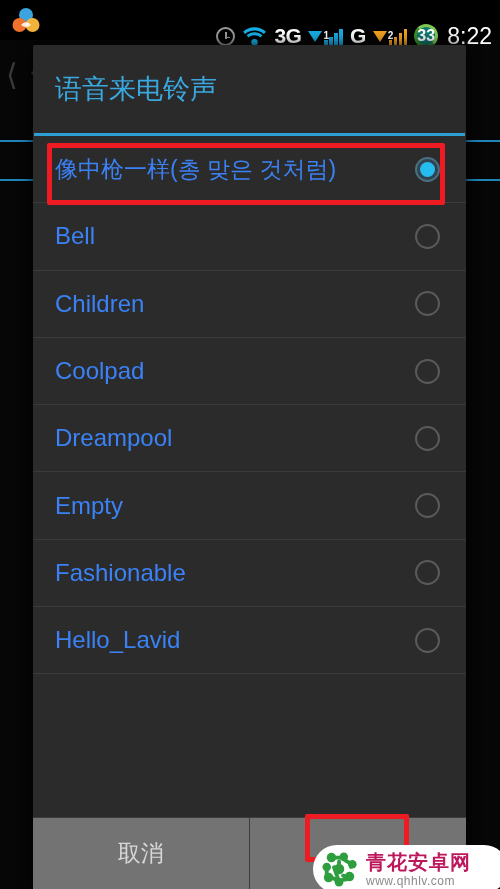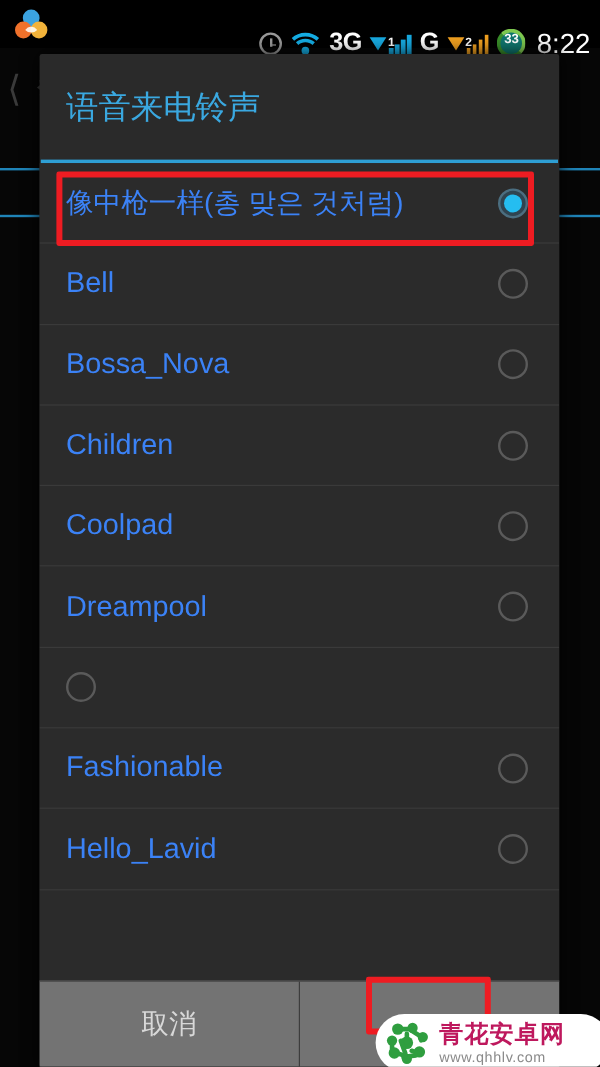--- a/index.html
+++ b/index.html
@@ -28,21 +28,21 @@
   .sb-text{ color:#fff; font-size:21px; font-weight:bold; letter-spacing:-0.5px; font-family:"Liberation Sans", sans-serif; }
   .bars{ display:flex; align-items:flex-end; gap:1.5px; height:17px; }
   .bars i{ display:block; width:3.5px; background:#17a9e0; }
   .bars.amber i{ background:#f0a020; }
   .bars i:nth-child(1){height:5px;} .bars i:nth-child(2){height:8px;}
   .bars i:nth-child(3){height:12px;} .bars i:nth-child(4){height:16px;}
   .tri{ width:0;height:0;border-left:7px solid transparent;border-right:7px solid transparent;border-top:11px solid #17a9e0; position:relative; }
   .tri.amber{ border-top-color:#f0a020; }
   .tri sup{ position:absolute; left:8px; top:-12px; font-size:10px; color:#fff; font-weight:bold; }
   .batt{ width:24px;height:24px;border-radius:50%;border:3px solid #3a8f2a; background:#0f766e;
-         display:flex;justify-content:center; color:#fff; font-size:11px; font-weight:bold;
+         display:flex;justify-content:center; color:#fff; font-size:16px; font-weight:bold;
          border-top-color:#7ec850; border-right-color:#7ec850; }
   .clock-text{ color:#fff; font-size:23px; margin-left:2px; }
 
   
   .bg-screen{ position:absolute; left:0; top:40px; width:500px; height:849px; background:#060606; }
   .bg-actionbar{ position:absolute; left:0; top:0; width:500px; height:68px; }
   .bg-back{ position:absolute; left:6px; top:20px; color:#3a3a3a; font-size:30px; line-height:1; }
   .bg-gear{ position:absolute; left:26px; top:14px; width:34px; height:34px; }
   .bg-rule{ position:absolute; left:0; width:500px; height:2px; background:#1f84b8; }
   .bg-rule.r1{ top:100px; }
@@ -180,36 +180,33 @@
     <div class="dlg-list" id="ringtone-list">
         <div class="row">
           <span class="row-label cjk">像中枪一样(총 맞은 것처럼)</span>
           <span class="radio on"></span>
         </div>
         <div class="row">
           <span class="row-label">Bell</span>
           <span class="radio"></span>
         </div>
         <div class="row">
-          <span class="row-label">Bossa_Nova</span>
-          <span class="radio"></span>
-        </div>
-        <div class="row">
           <span class="row-label">Children</span>
           <span class="radio"></span>
         </div>
         <div class="row">
           <span class="row-label">Coolpad</span>
           <span class="radio"></span>
         </div>
         <div class="row">
           <span class="row-label">Dreampool</span>
           <span class="radio"></span>
         </div>
         <div class="row">
+          <span class="row-label">Empty</span>
           <span class="radio"></span>
         </div>
         <div class="row">
           <span class="row-label">Fashionable</span>
           <span class="radio"></span>
         </div>
         <div class="row">
           <span class="row-label">Hello_Lavid</span>
           <span class="radio"></span>
         </div>

